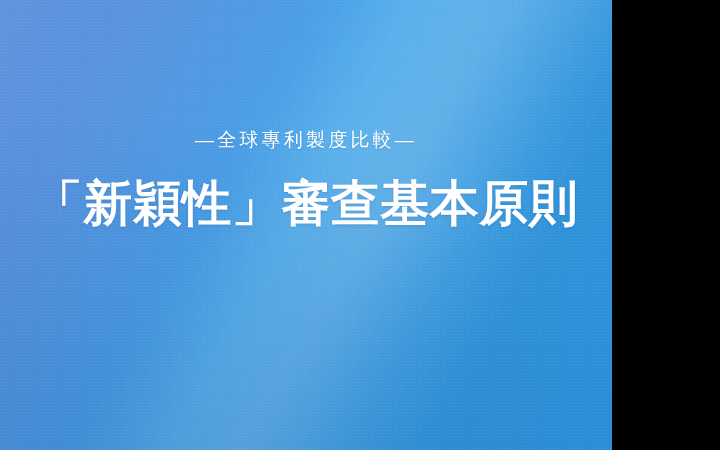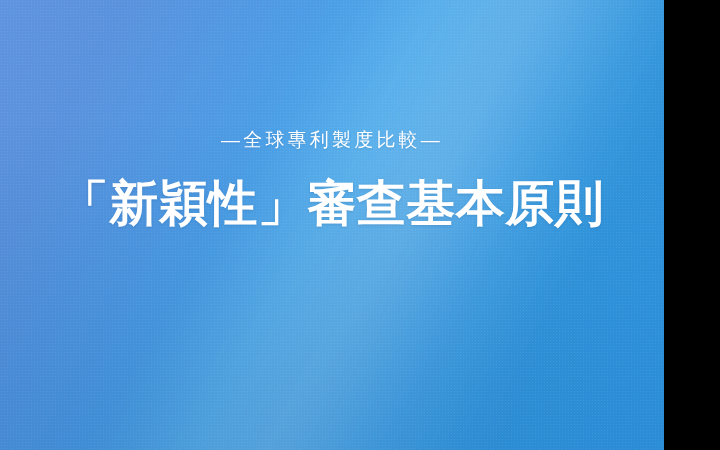--- a/index.html
+++ b/index.html
@@ -4,21 +4,21 @@
 <title>Cover Banner</title>
 <style>
   html, body {
     margin: 0;
     padding: 0;
     background: #000;
   }
 
   .stage {
     position: relative;
-    width: 664px;
+    width: 612px;
     height: 450px;
     overflow: hidden;
     font-family: "Liberation Sans", "DejaVu Sans", sans-serif;
     
     background:
       linear-gradient(118deg,
         #5f94de 0%,
         #5b92dd 14%,
         #4d9ce5 34%,
         #44a6e9 48%,

